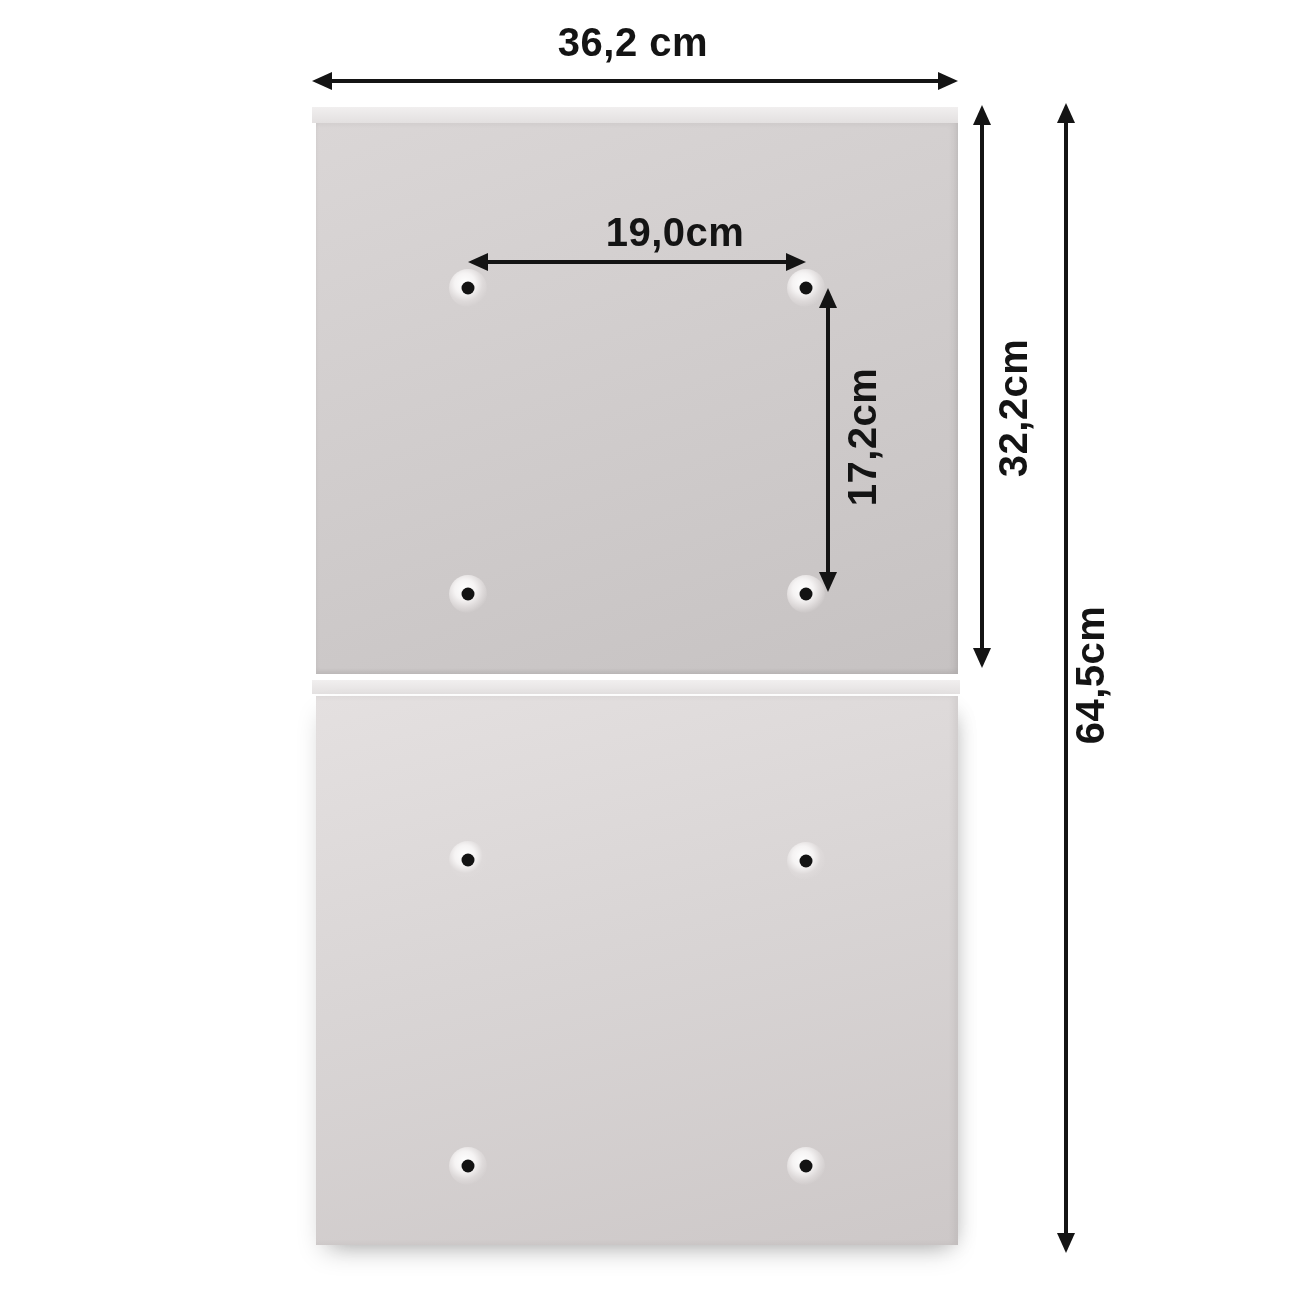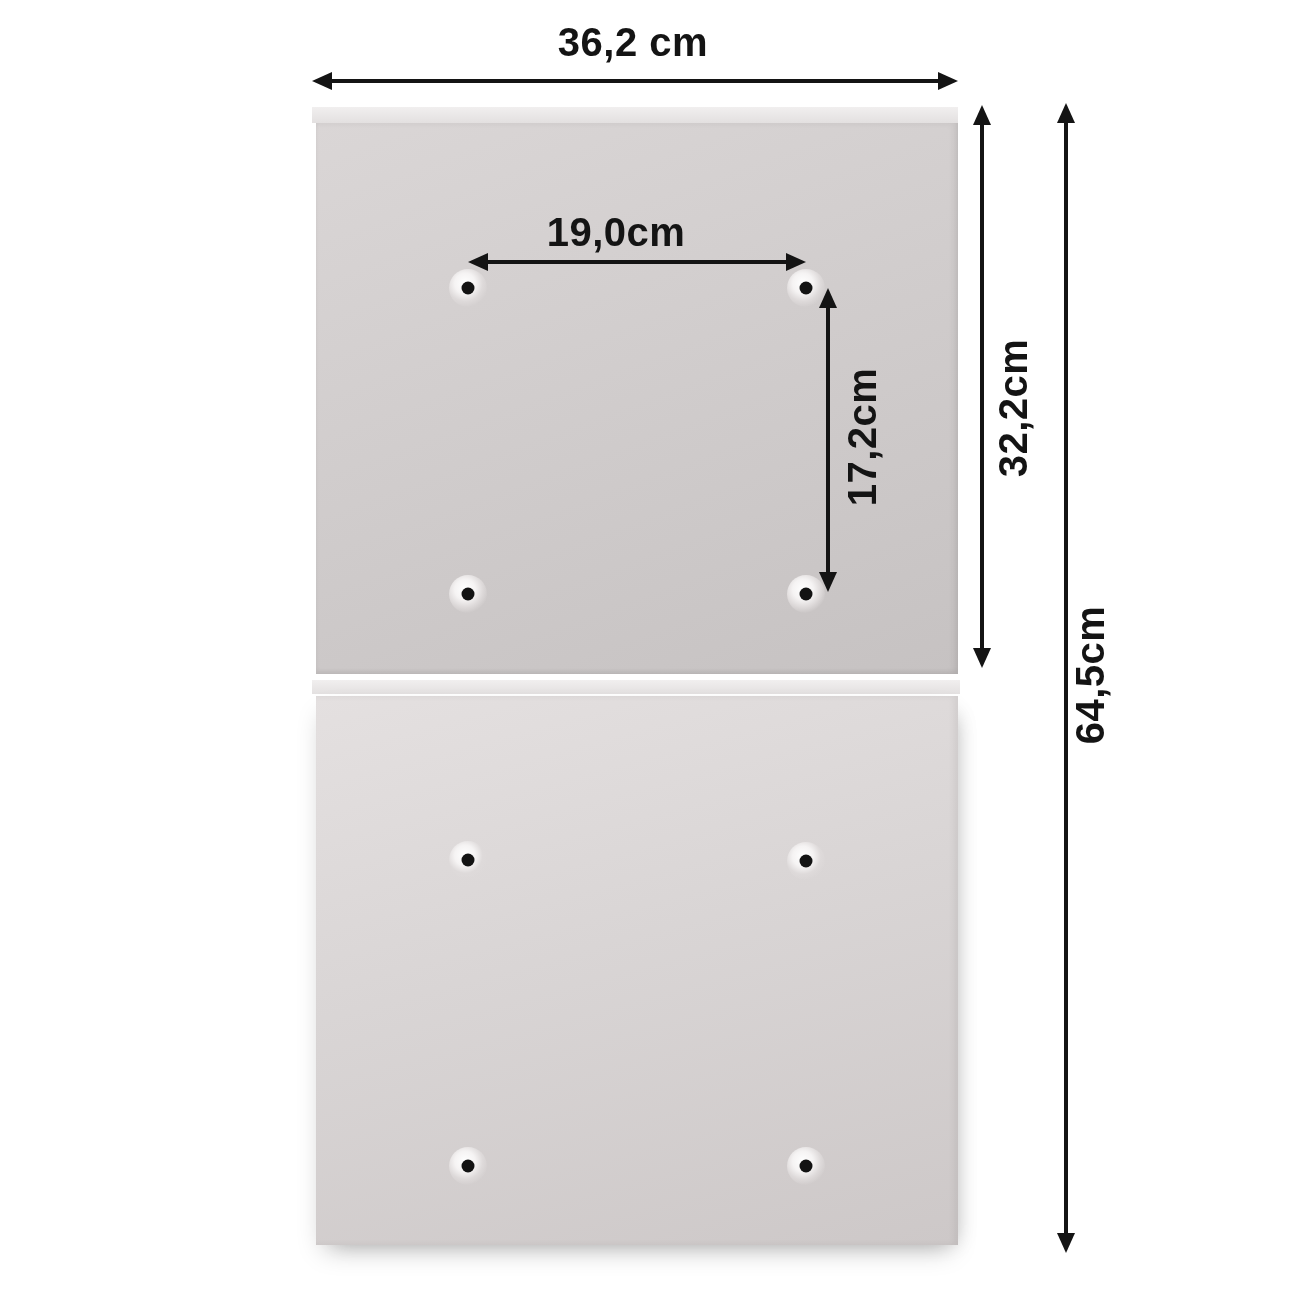--- a/index.html
+++ b/index.html
@@ -123,21 +123,21 @@
     </div>
   <div class="hole" style="left:806px; top:1166px;">
       <div class="dot"></div>
     </div>
 
   <div class="dim-label" style="left:621px; top:20px;margin-left:12px;">36,2 cm</div>
   <div class="hline" style="left:320px; top:79px; width:630px;"></div>
   <div class="ah left" style="left:312px; top:72px;"></div>
   <div class="ah right" style="left:938px; top:72px;"></div>
 
-  <div class="dim-label" style="left:616px; top:210px;">19,0cm</div>
+  <div class="dim-label" style="left:675px; top:210px;">19,0cm</div>
   <div class="hline" style="left:476px; top:260px; width:322px;"></div>
   <div class="ah left" style="left:468px; top:253px;"></div>
   <div class="ah right" style="left:786px; top:253px;"></div>
 
   <div class="dim-label rot" style="left:862px; top:437px;">17,2cm</div>
   <div class="vline" style="left:826px; top:296px; height:288px;"></div>
   <div class="ah up" style="left:819px; top:288px;"></div>
   <div class="ah down" style="left:819px; top:572px;"></div>
 
   <div class="dim-label rot" style="left:1013px; top:408px;">32,2cm</div>

